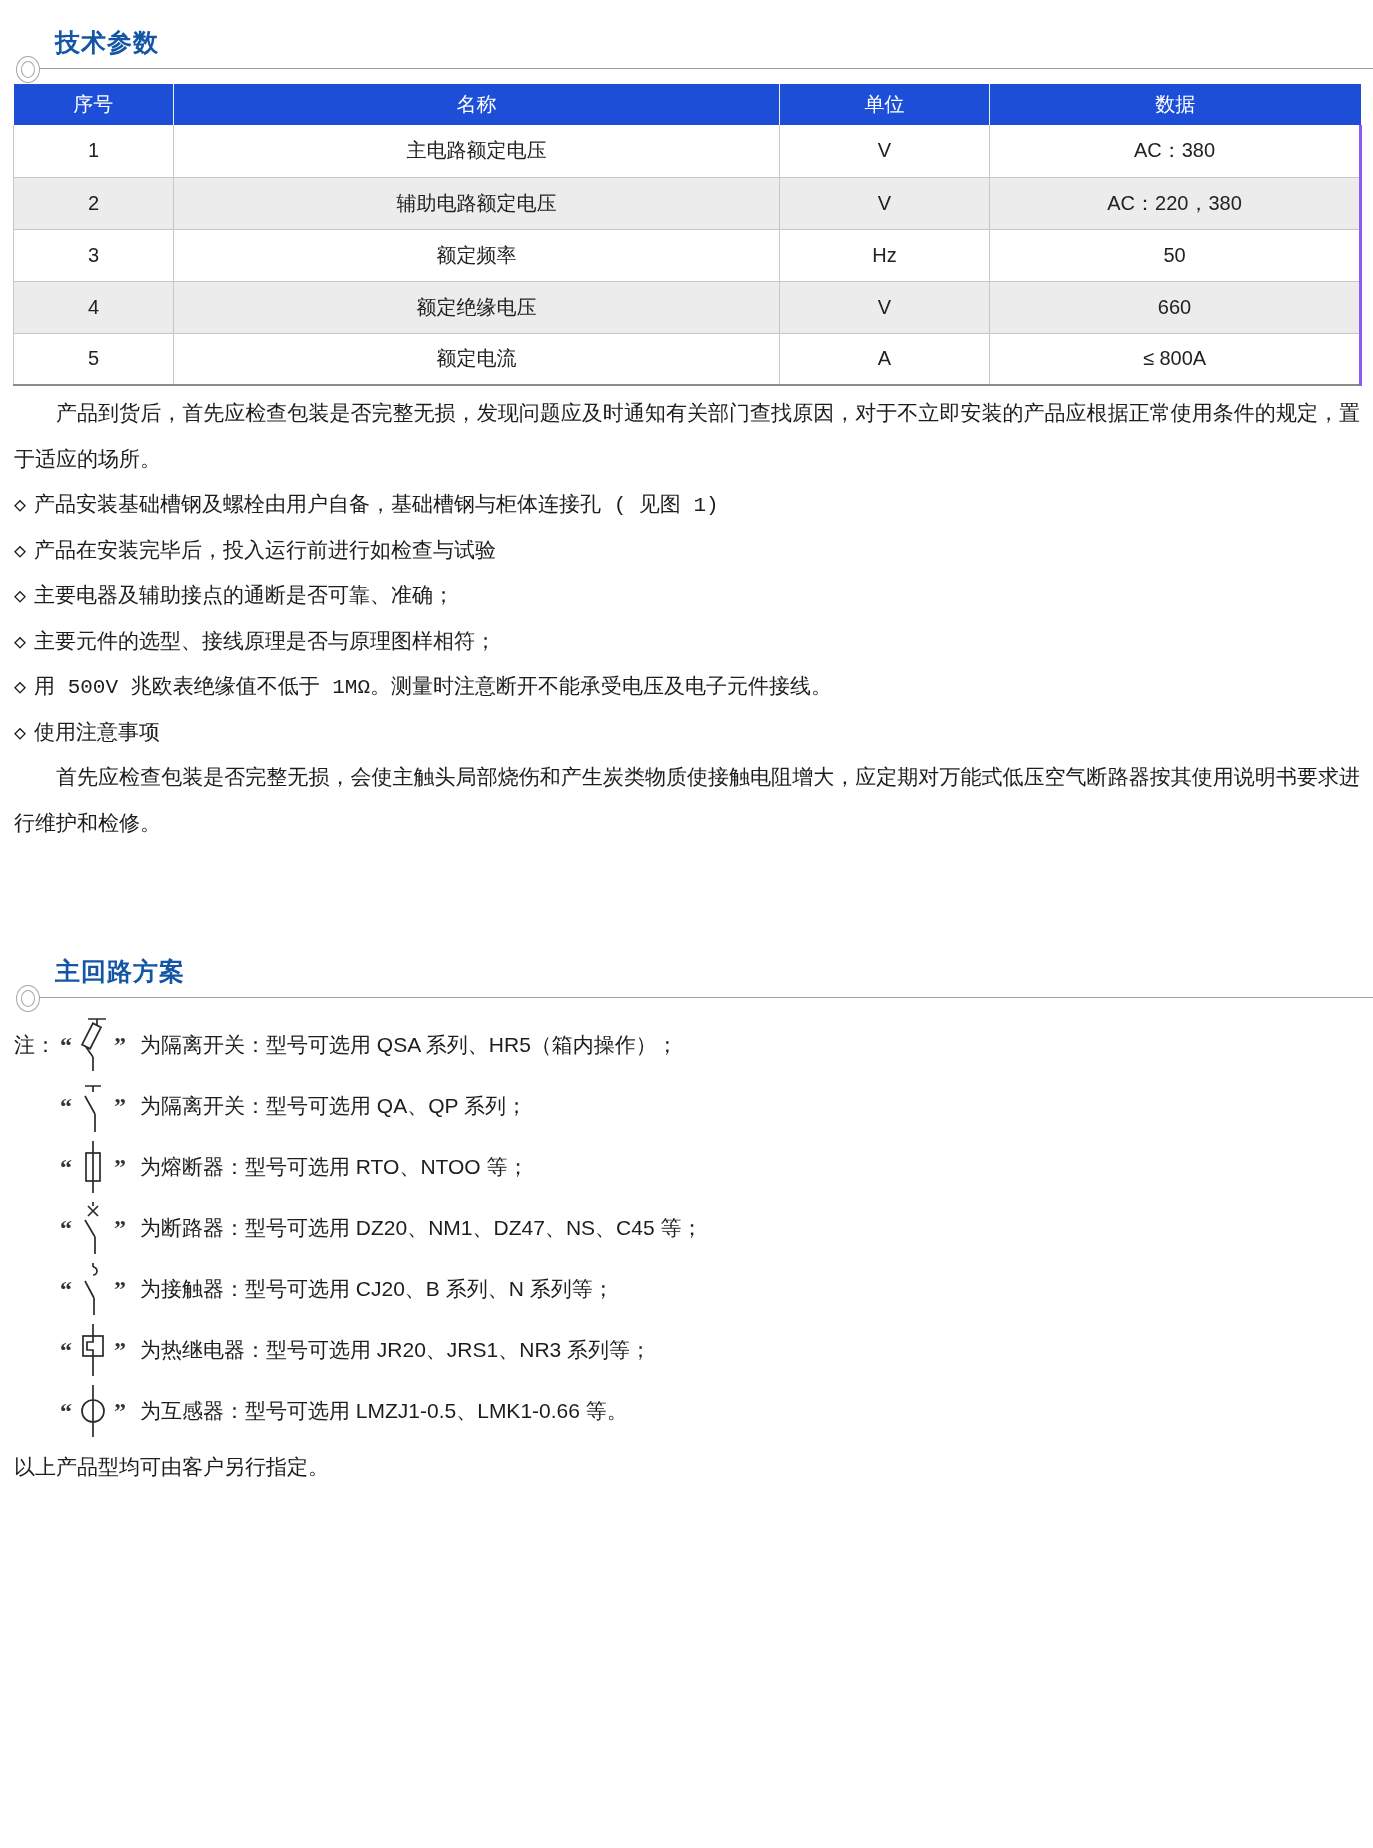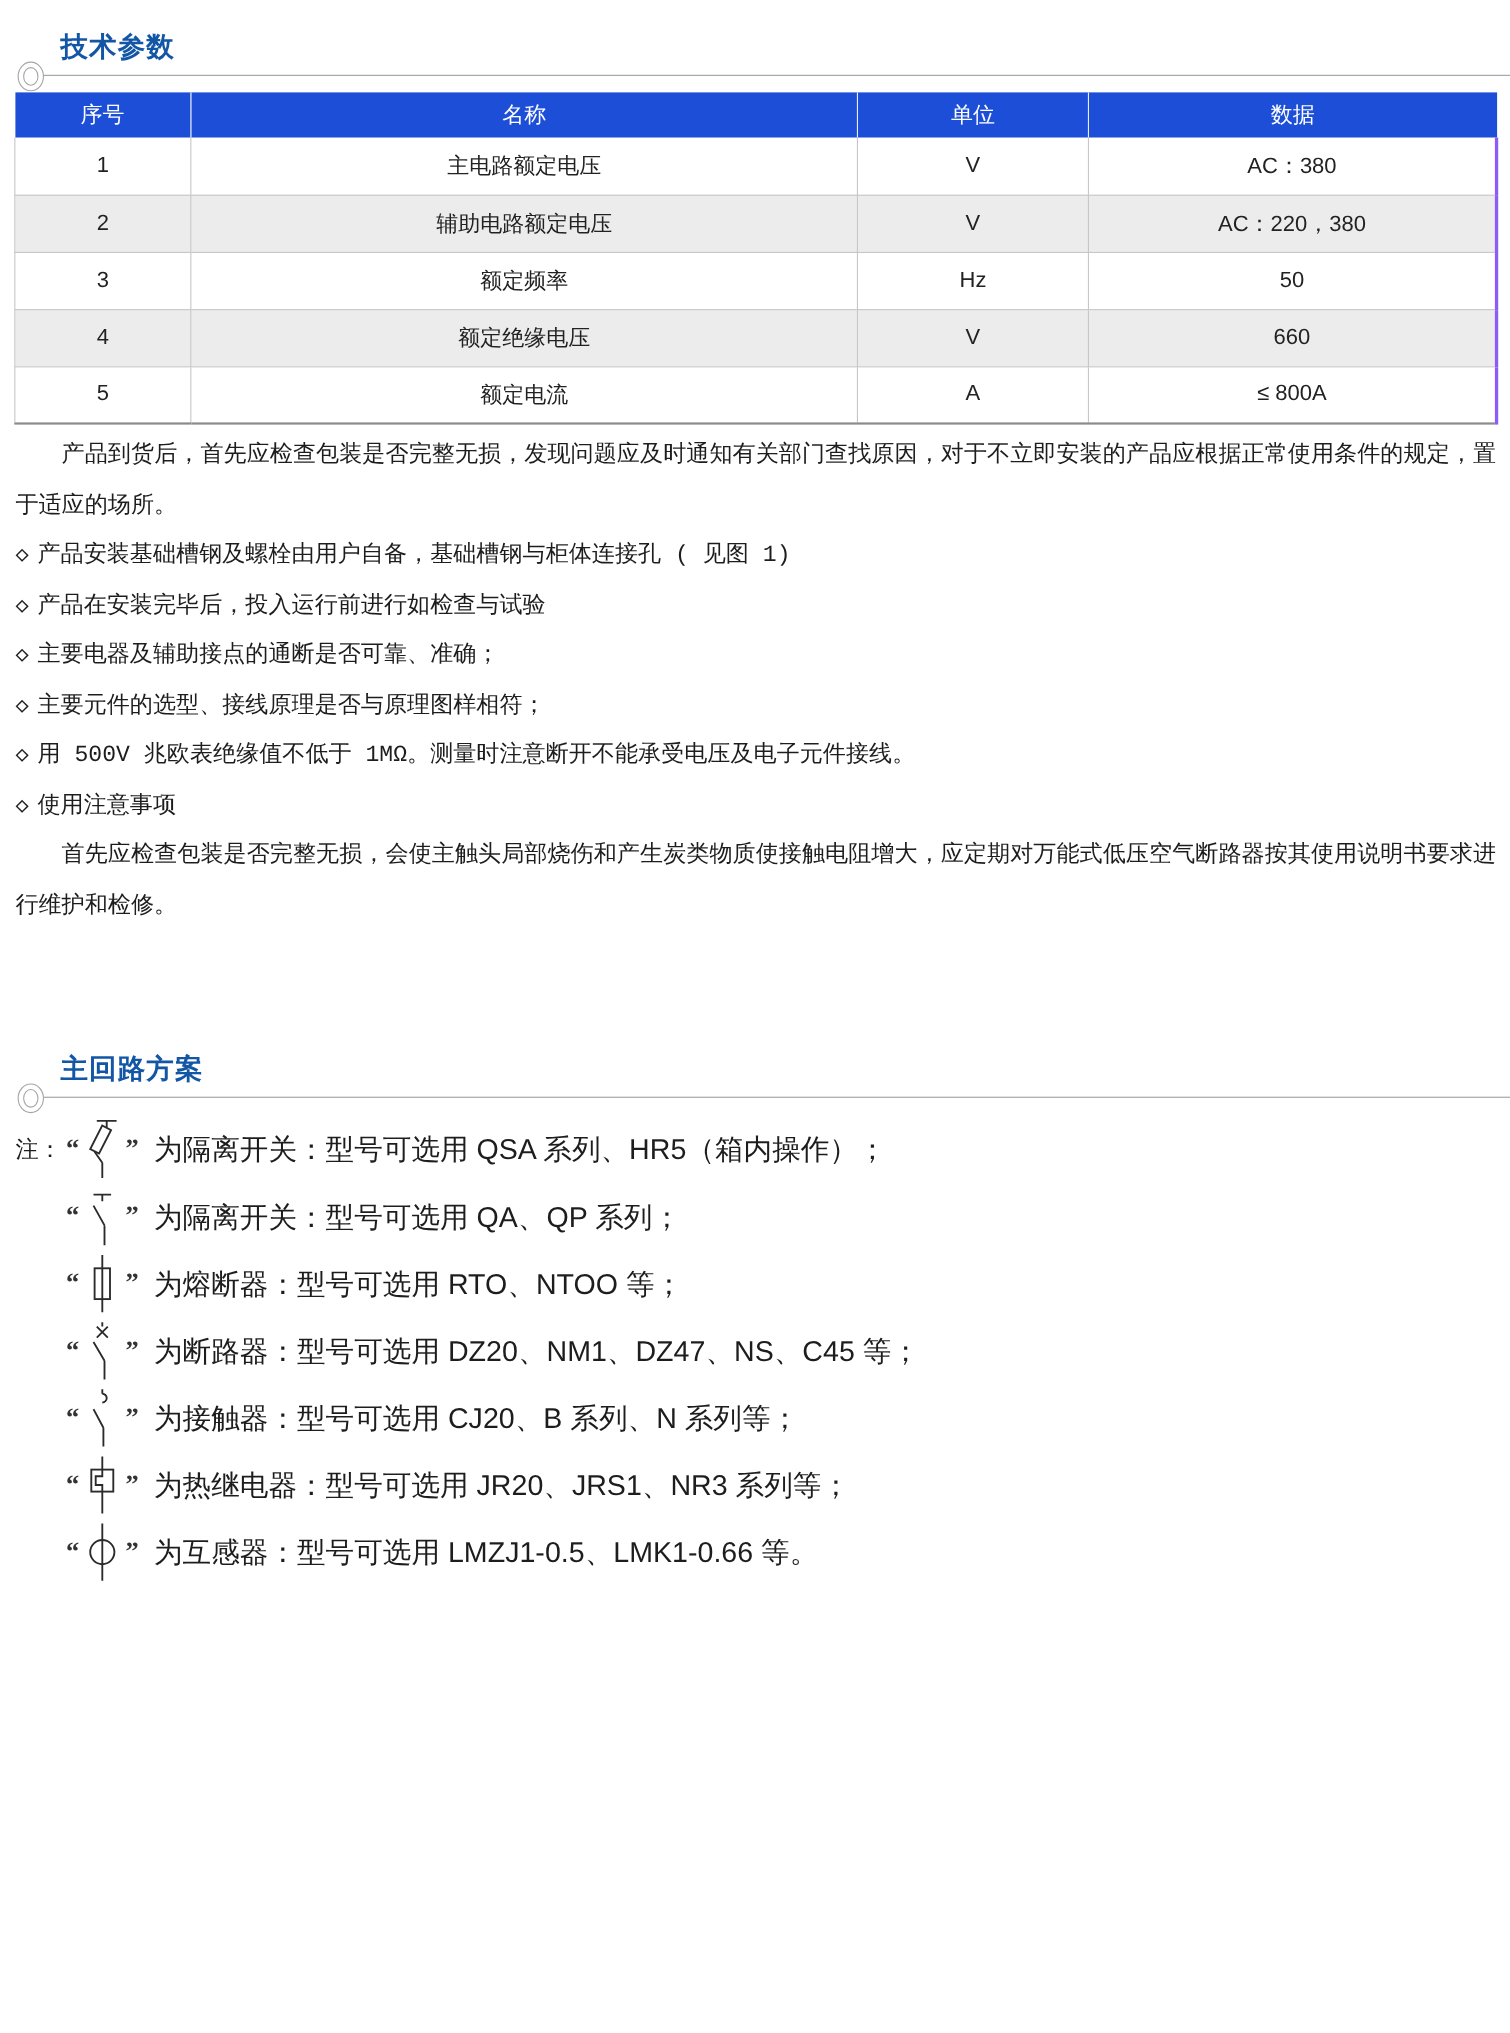--- a/index.html
+++ b/index.html
@@ -73,21 +73,21 @@
 
   
   .circuit-notes { margin: 12px 13px 0 14px; }
   .note-row { display: flex; align-items: center; height: 56px; margin-bottom: 5px; }
   .note-prefix { width: 46px; font-size: 21px; color: #1d1d1d; flex: none; }
   .quote { font-size: 24px; color: #333; flex: none; font-family: "Liberation Serif", "DejaVu Serif", serif; font-weight: bold; }
   .sym { flex: none; width: 34px; height: 56px; margin: 0 4px; display: block; }
   .sym path, .sym rect, .sym circle, .sym line {
     fill: none; stroke: #2b2b2b; stroke-width: 1.7;
   }
-  .note-text { font-size: 26px; margin-left: 14px; color: #1d1d1d; white-space: nowrap; }
+  .note-text { font-size: 21px; margin-left: 14px; color: #1d1d1d; white-space: nowrap; }
   .circuit-footer { margin: 4px 13px 0 14px; font-size: 21px; line-height: 45px; color: #1d1d1d; }
 
   .mt-sec2 { margin-top: 131px; }
   .mt-sec3 { margin-top: 108px; }
   .mt-first { margin-top: 26px; }
 </style>
 </head>
 <body>
 
 <div class="page">
@@ -248,14 +248,15 @@
       <svg class="sym" viewBox="0 0 30 56">
         <path d="M15 2 V54"></path>
         <circle cx="15" cy="28" r="11"></circle>
       </svg>
       <span class="quote">”</span>
       <span class="note-text">为互感器：型号可选用 LMZJ1-0.5、LMK1-0.66 等。</span>
     </div>
 
   </div>
 
+  <div class="circuit-footer">以上产品型均可由客户另行指定。</div>
 
 </div>
 
 </body></html>

